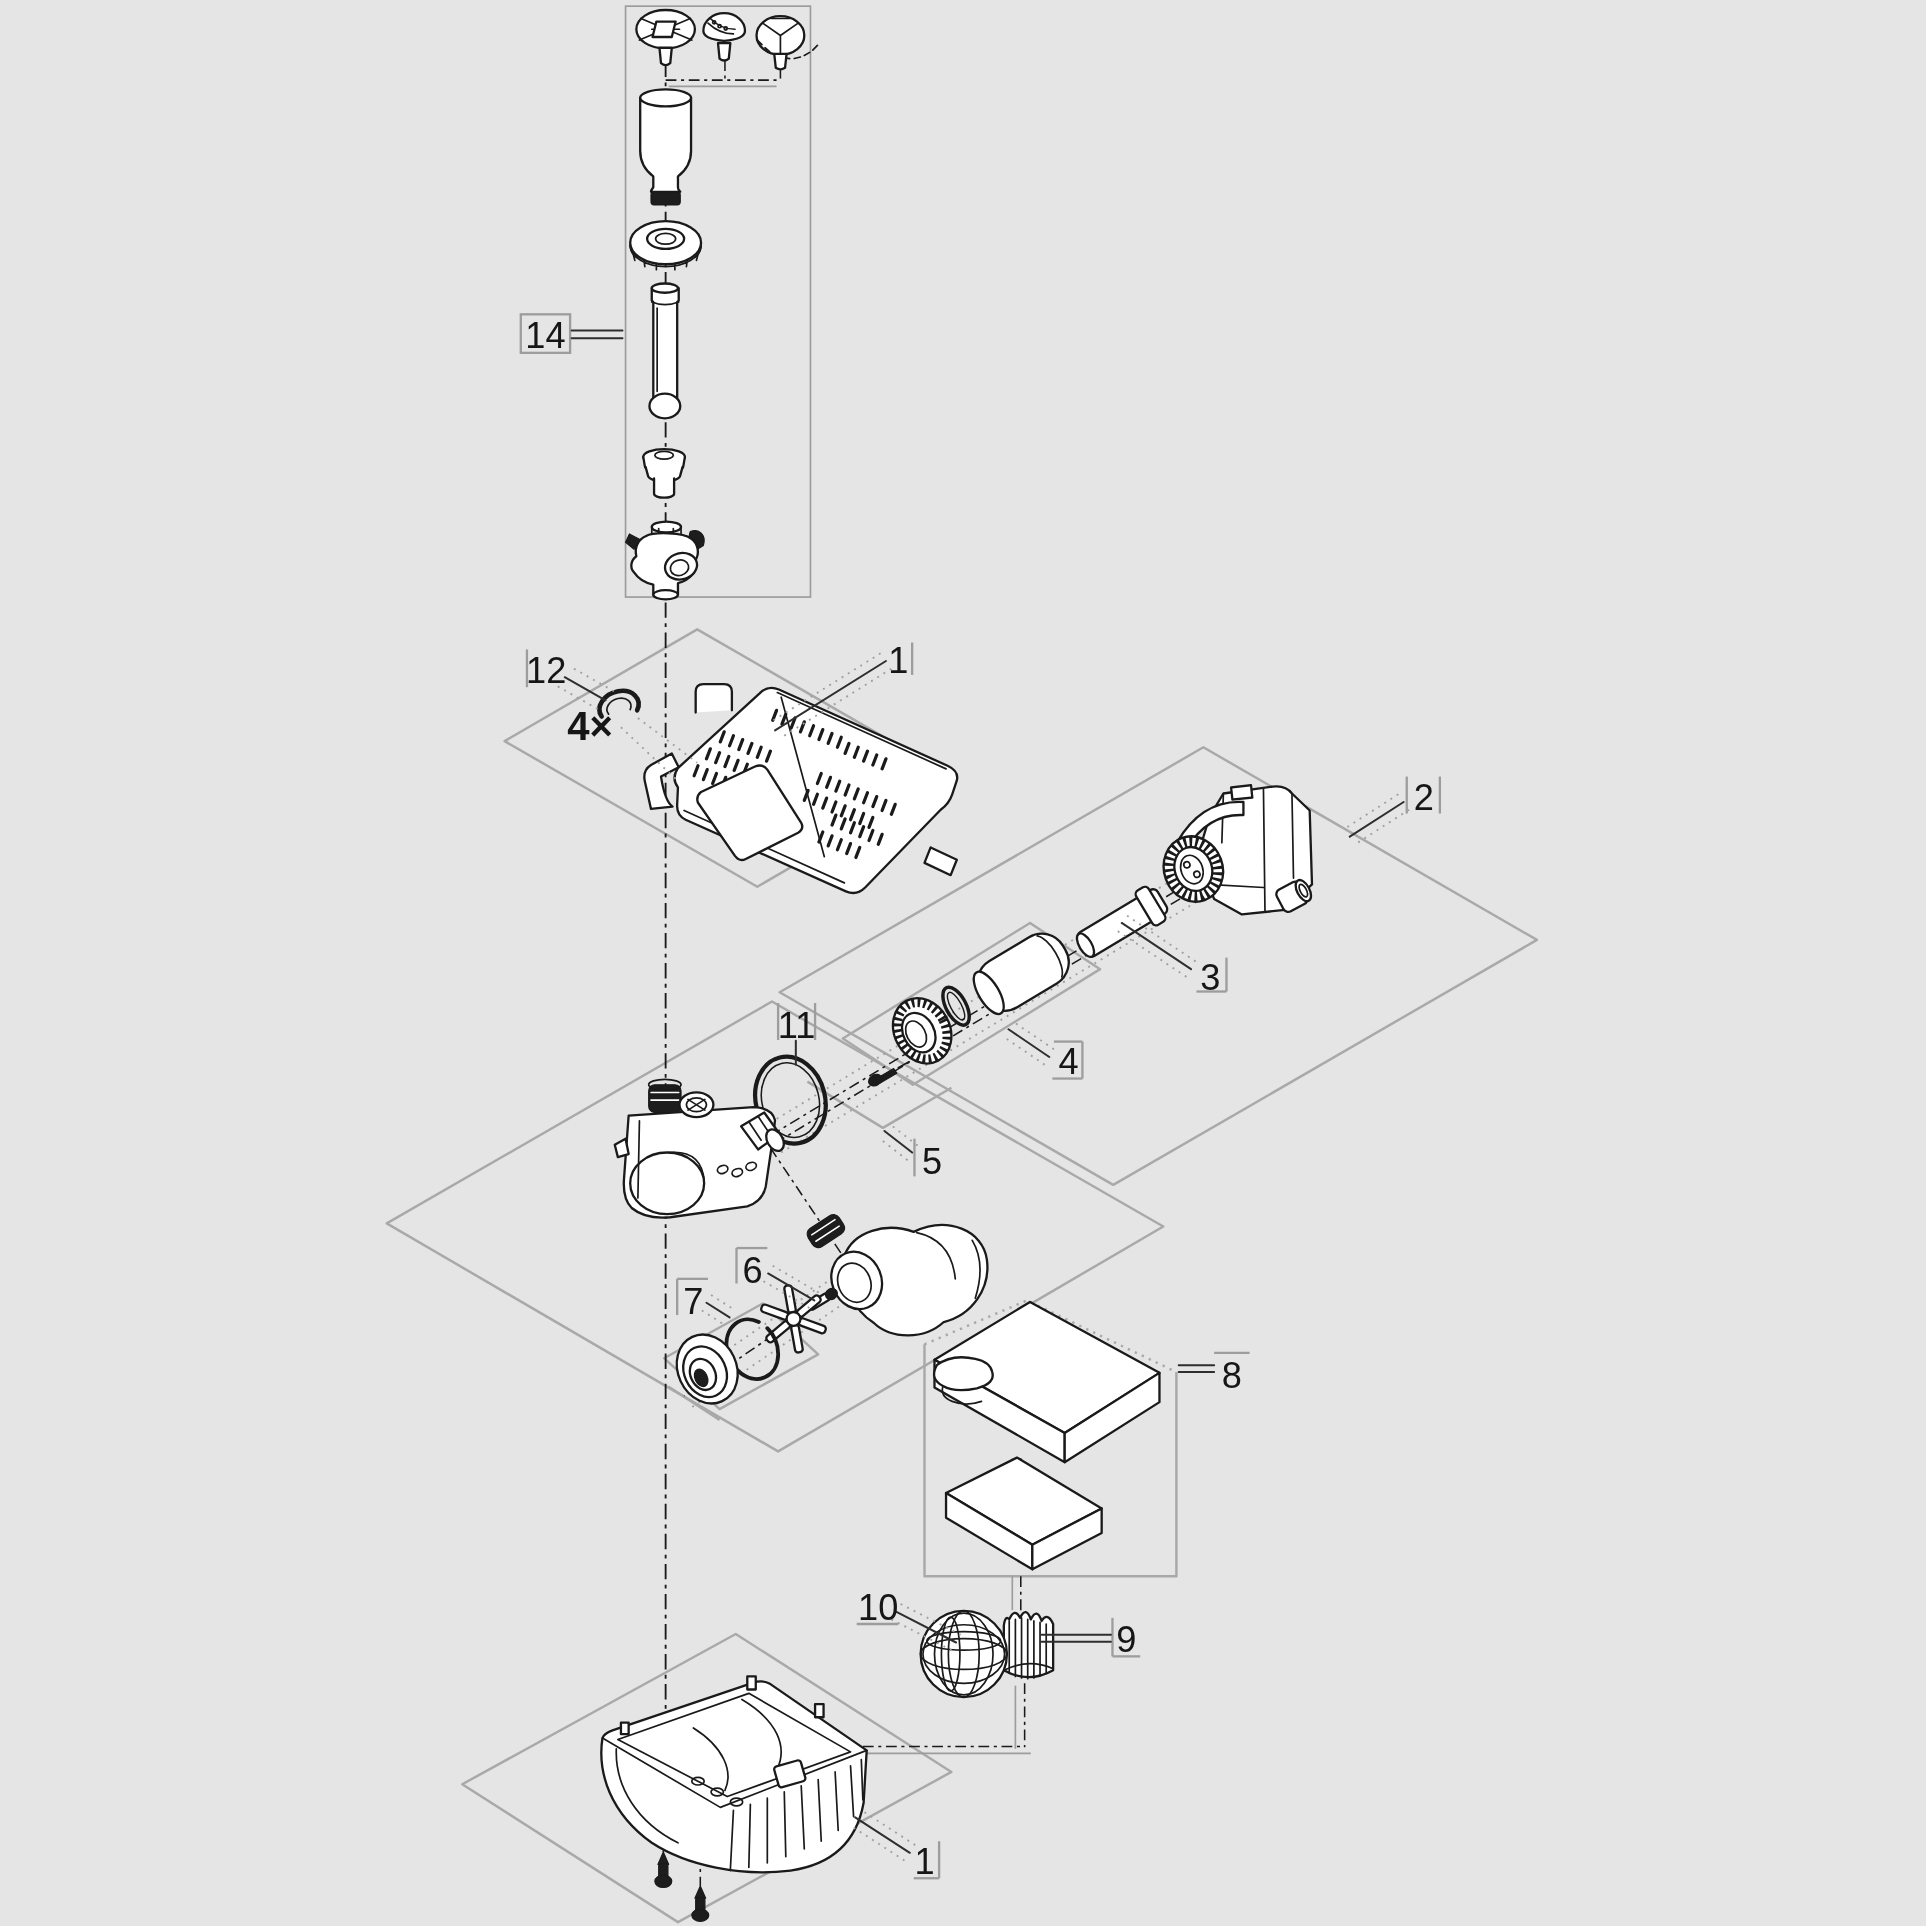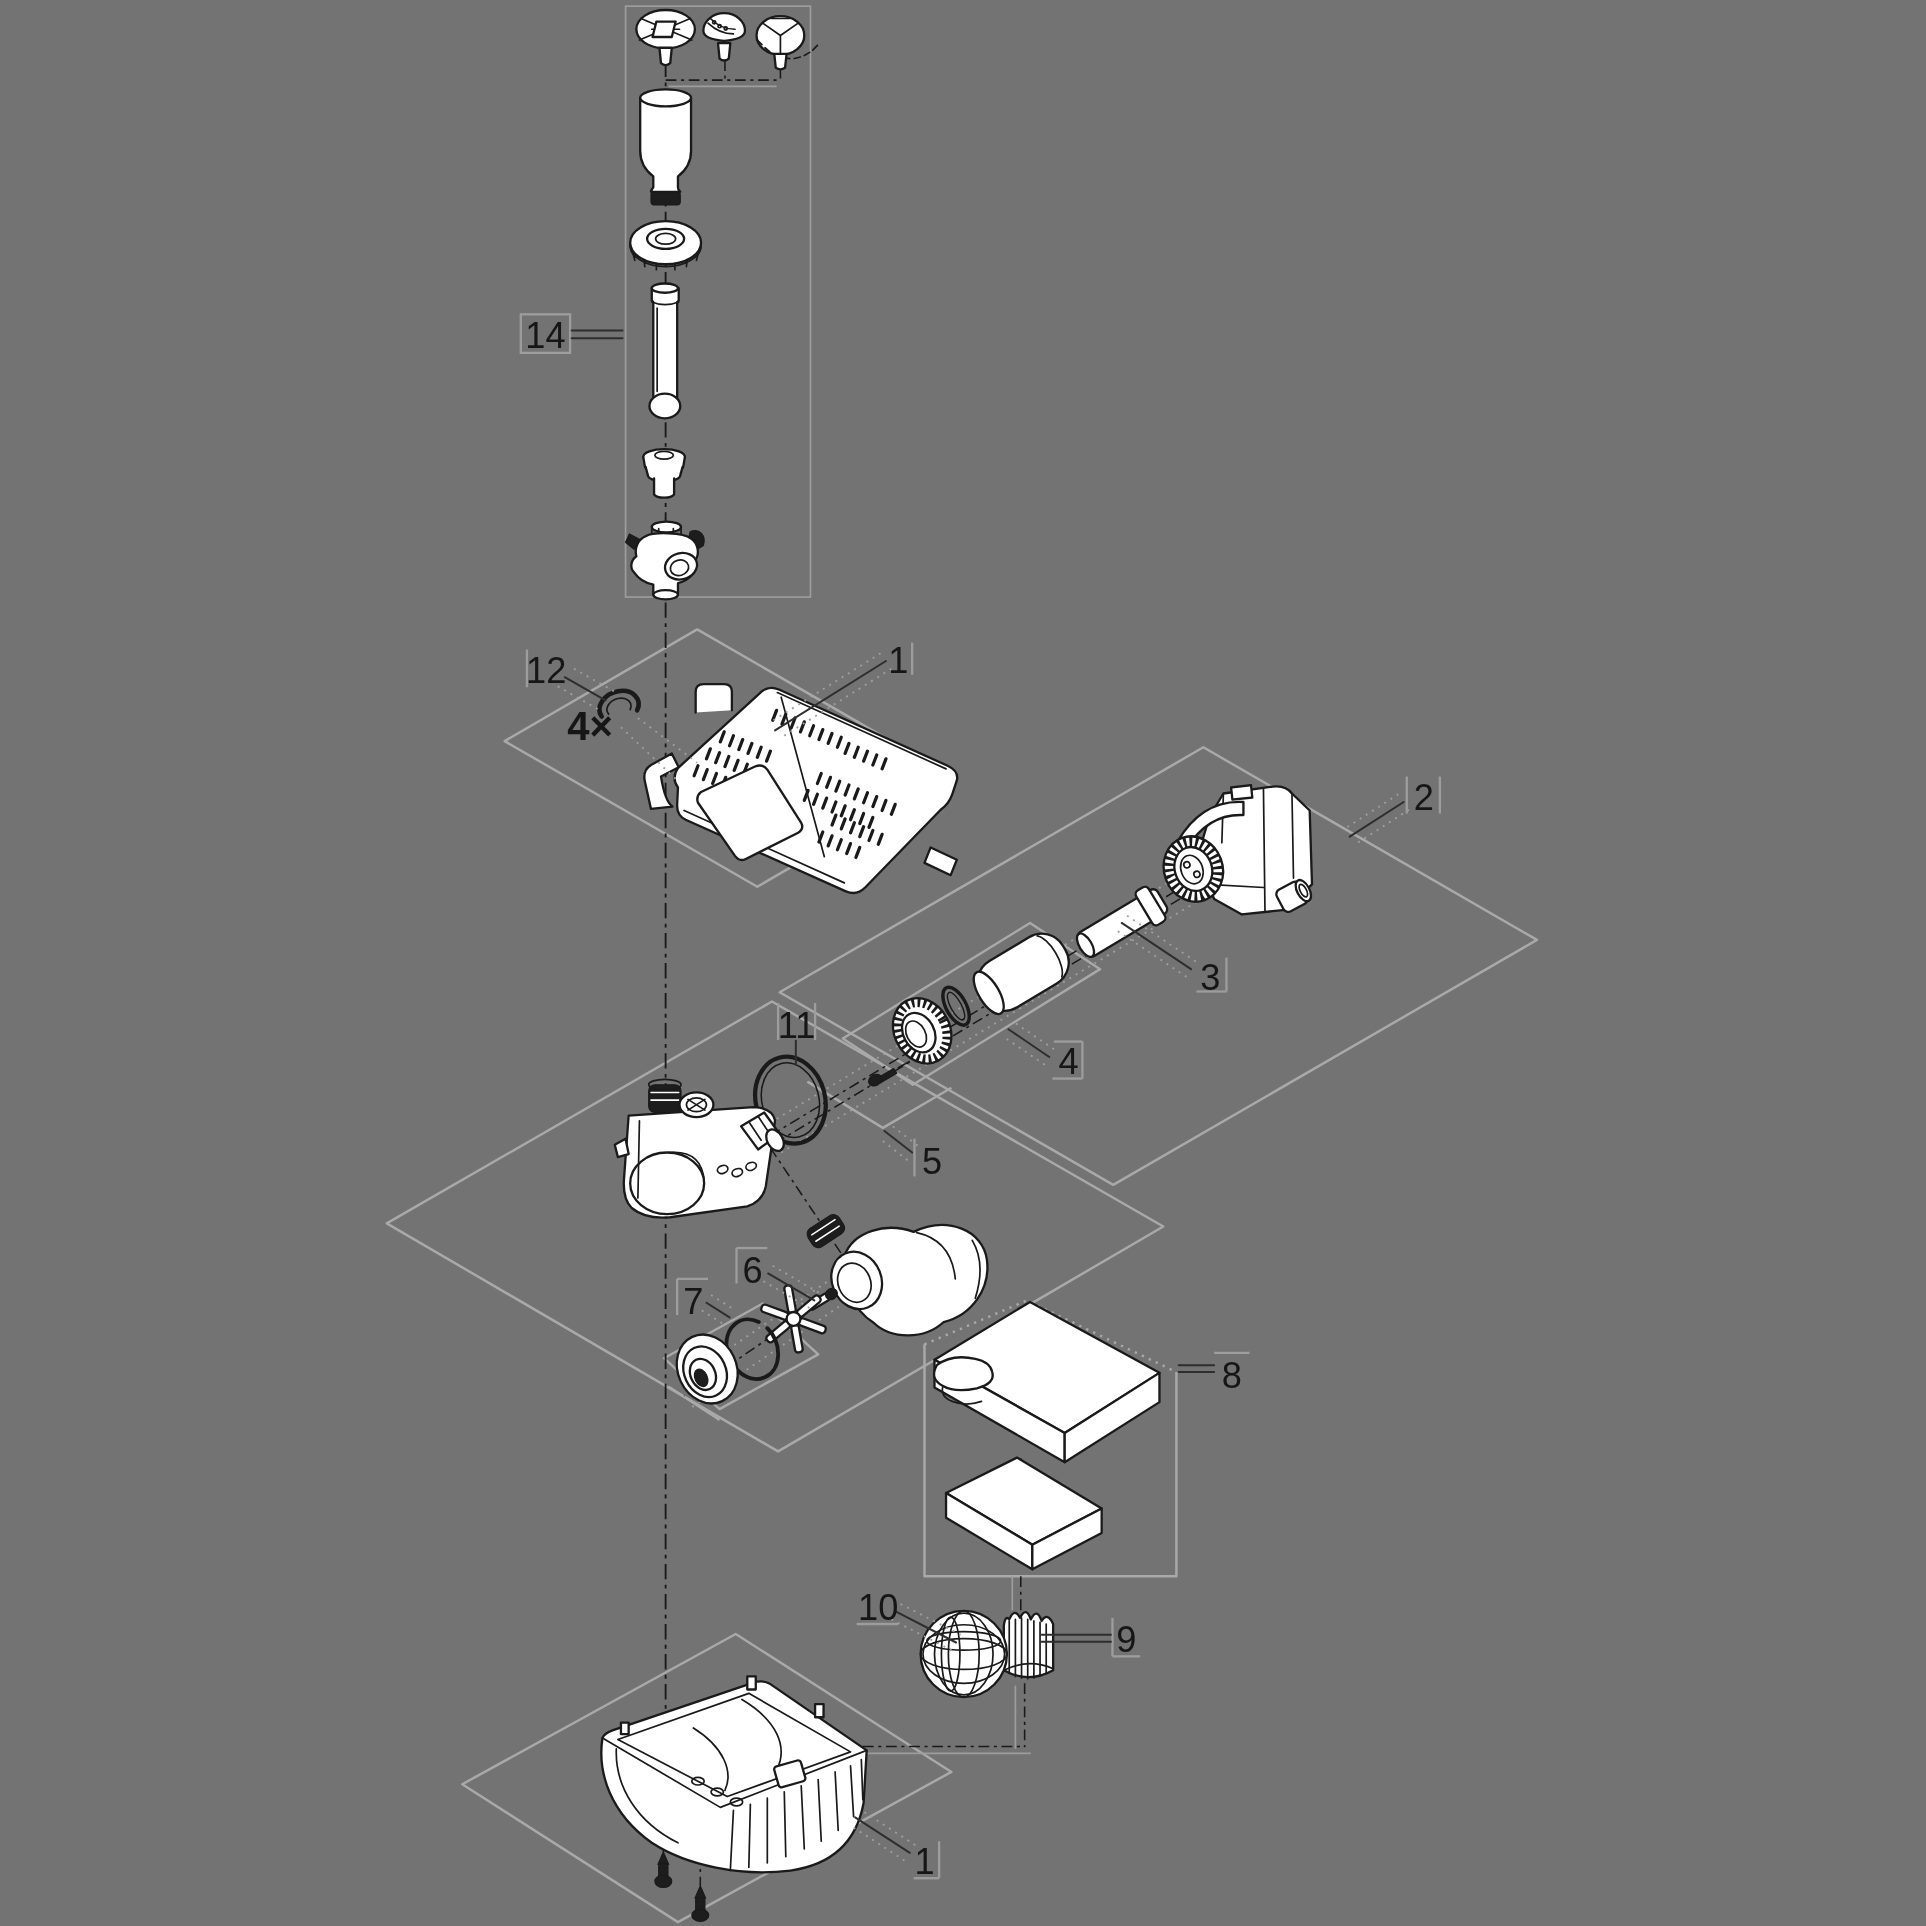--- a/index.html
+++ b/index.html
@@ -1,16 +1,16 @@
 <!DOCTYPE html>
 <html style="font-size:12.3px"><head>
 <meta charset="utf-8">
 <style>
   html,body { margin:0; padding:0; background:#ffffff; }
-  .stage { position:relative; width:1926px; height:1926px; background:#737373; }
+  .stage { position:relative; width:1926px; height:1926px; background:#e5e5e5; }
   svg { position:absolute; left:0; top:0; }
   text { font-family:"Liberation Sans", sans-serif; font-size:47px; fill:#161616; }
   text.big { font-size:52px; font-weight:bold; }
   .pt   { fill:#ffffff; stroke:#1a1a1a; stroke-width:3;   stroke-linejoin:round; stroke-linecap:round; }
   .ptn  { fill:none;    stroke:#1a1a1a; stroke-width:2.2; stroke-linejoin:round; stroke-linecap:round; }
   .dk   { fill:#1d1d1d; stroke:#1a1a1a; stroke-width:1.5; stroke-linejoin:round; }
   .wl   { fill:none; stroke:#ffffff; stroke-width:2; stroke-linecap:round; }
   .panel{ fill:none; stroke:#a9a9a9; stroke-width:3.2; stroke-linejoin:round; }
   .paneldot{ fill:none; stroke:#a9a9a9; stroke-width:3.2; stroke-dasharray:3 7; }
   .axis { fill:none; stroke:#1a1a1a; stroke-width:2.4; stroke-dasharray:20 7 5 7; }

